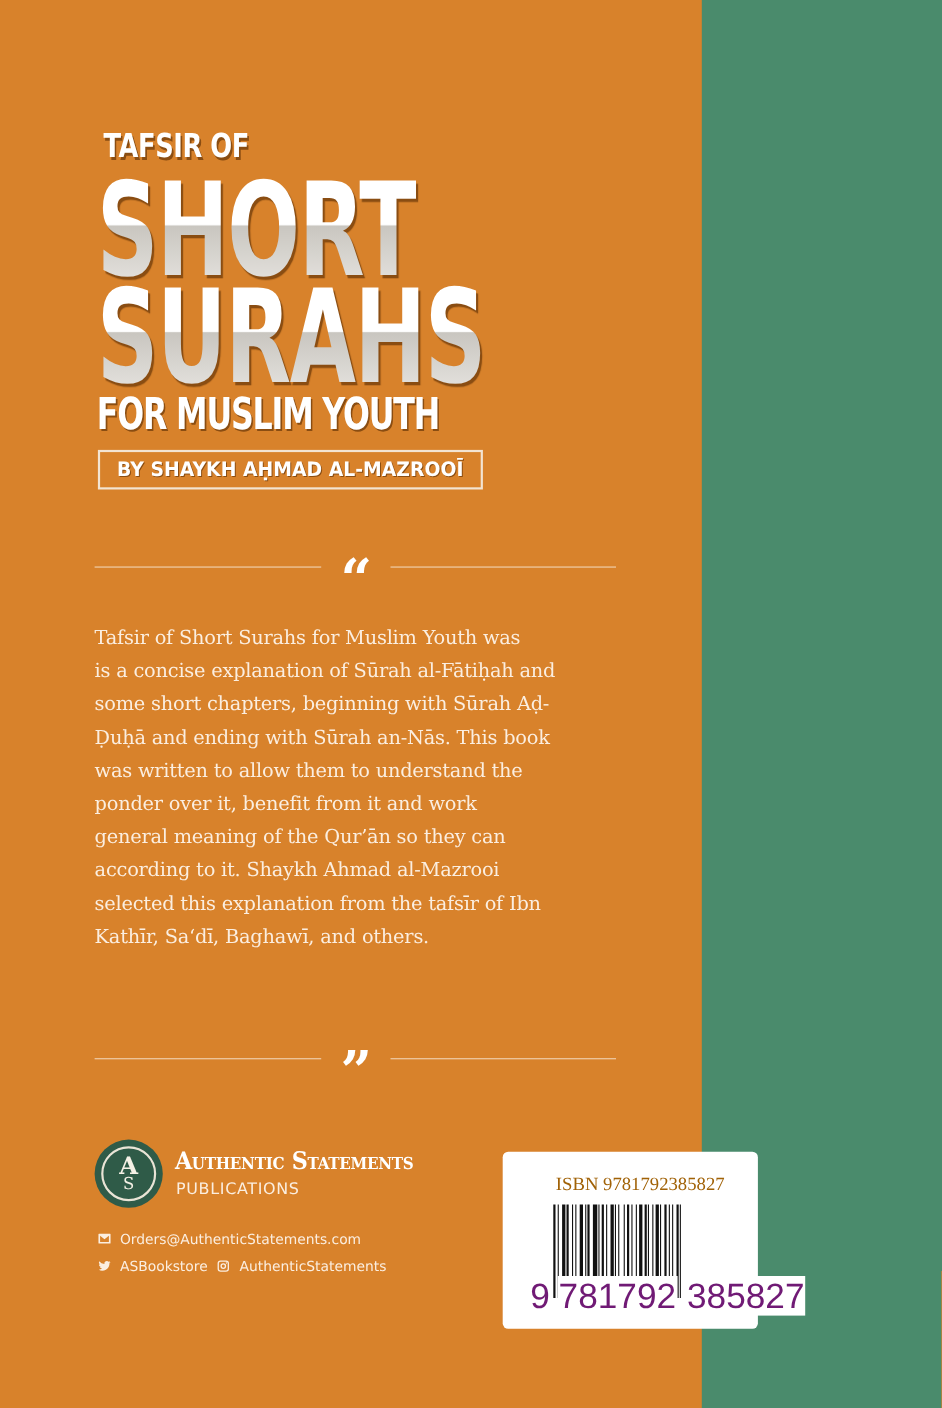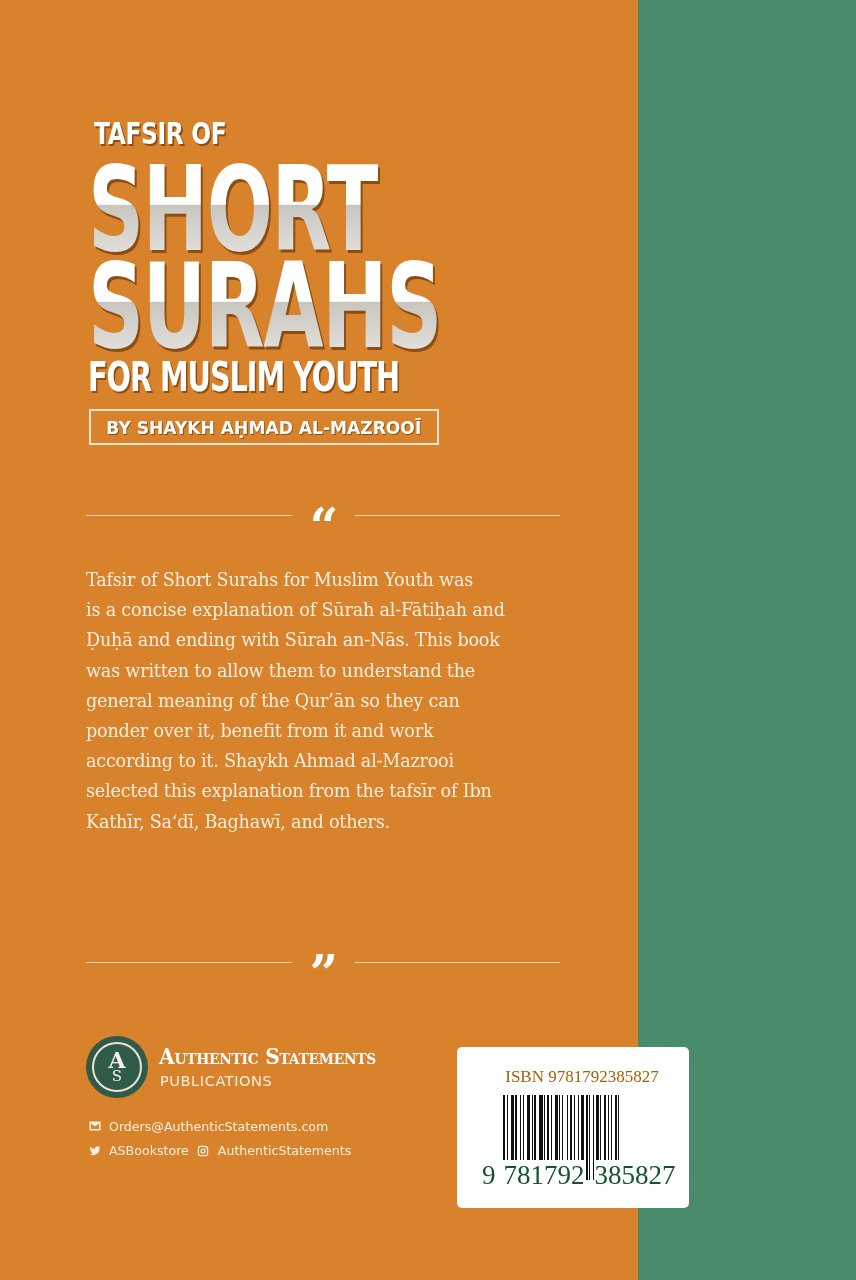--- a/index.html
+++ b/index.html
@@ -132,21 +132,21 @@
       padding-left: 18px; box-sizing: border-box; white-space: nowrap;
     }
     .barcode {
       position: absolute; left: 46px; top: 48px; width: 175px; height: 85px;
       display: flex; align-items: stretch;
     }
     .barcode .bar { background: #111; height: 100%; }
     .barcode .sp { height: 100%; }
     .isbn-digits {
       position: absolute; left: 24px; top: 113px;
-      font-family: Liberation Serif, serif; font-size: 27px; color: #14532d;
+      font-family: Liberation Sans, sans-serif; font-size: 32px; color: #701a75;
       letter-spacing: 0px; white-space: nowrap;
     }
     .isbn-digits span { background: #fff; padding: 0 1px; }
     .isbn-digits .first { margin-right: 6px; }
     .isbn-digits .mid { margin-right: 8px; }
   </style>
 </head>
 <body>
 
 <div class="orange-panel"></div>
@@ -163,24 +163,25 @@
 
 <div class="divider divider-top">
   <div class="line left"></div>
   <div class="quote">“</div>
   <div class="line right"></div>
 </div>
 
 <div class="blurb">
   <span>Tafsir of Short Surahs for Muslim Youth was</span>
   <span>is a concise explanation of Sūrah al-Fātiḥah and</span>
+  <span>some short chapters, beginning with Sūrah Aḍ-</span>
   <span>Ḍuḥā and ending with Sūrah an-Nās. This book</span>
   <span>was written to allow them to understand the</span>
+  <span>ponder over it, benefit from it and work</span>
   <span>general meaning of the Qur’ān so they can</span>
-  <span>ponder over it, benefit from it and work</span>
   <span>according to it. Shaykh Ahmad al-Mazrooi</span>
   <span>selected this explanation from the tafsīr of Ibn</span>
   <span>Kathīr, Sa‘dī, Baghawī, and others.</span>
 </div>
 
 <div class="divider divider-bottom">
   <div class="line left"></div>
   <div class="quote">”</div>
   <div class="line right"></div>
 </div>

